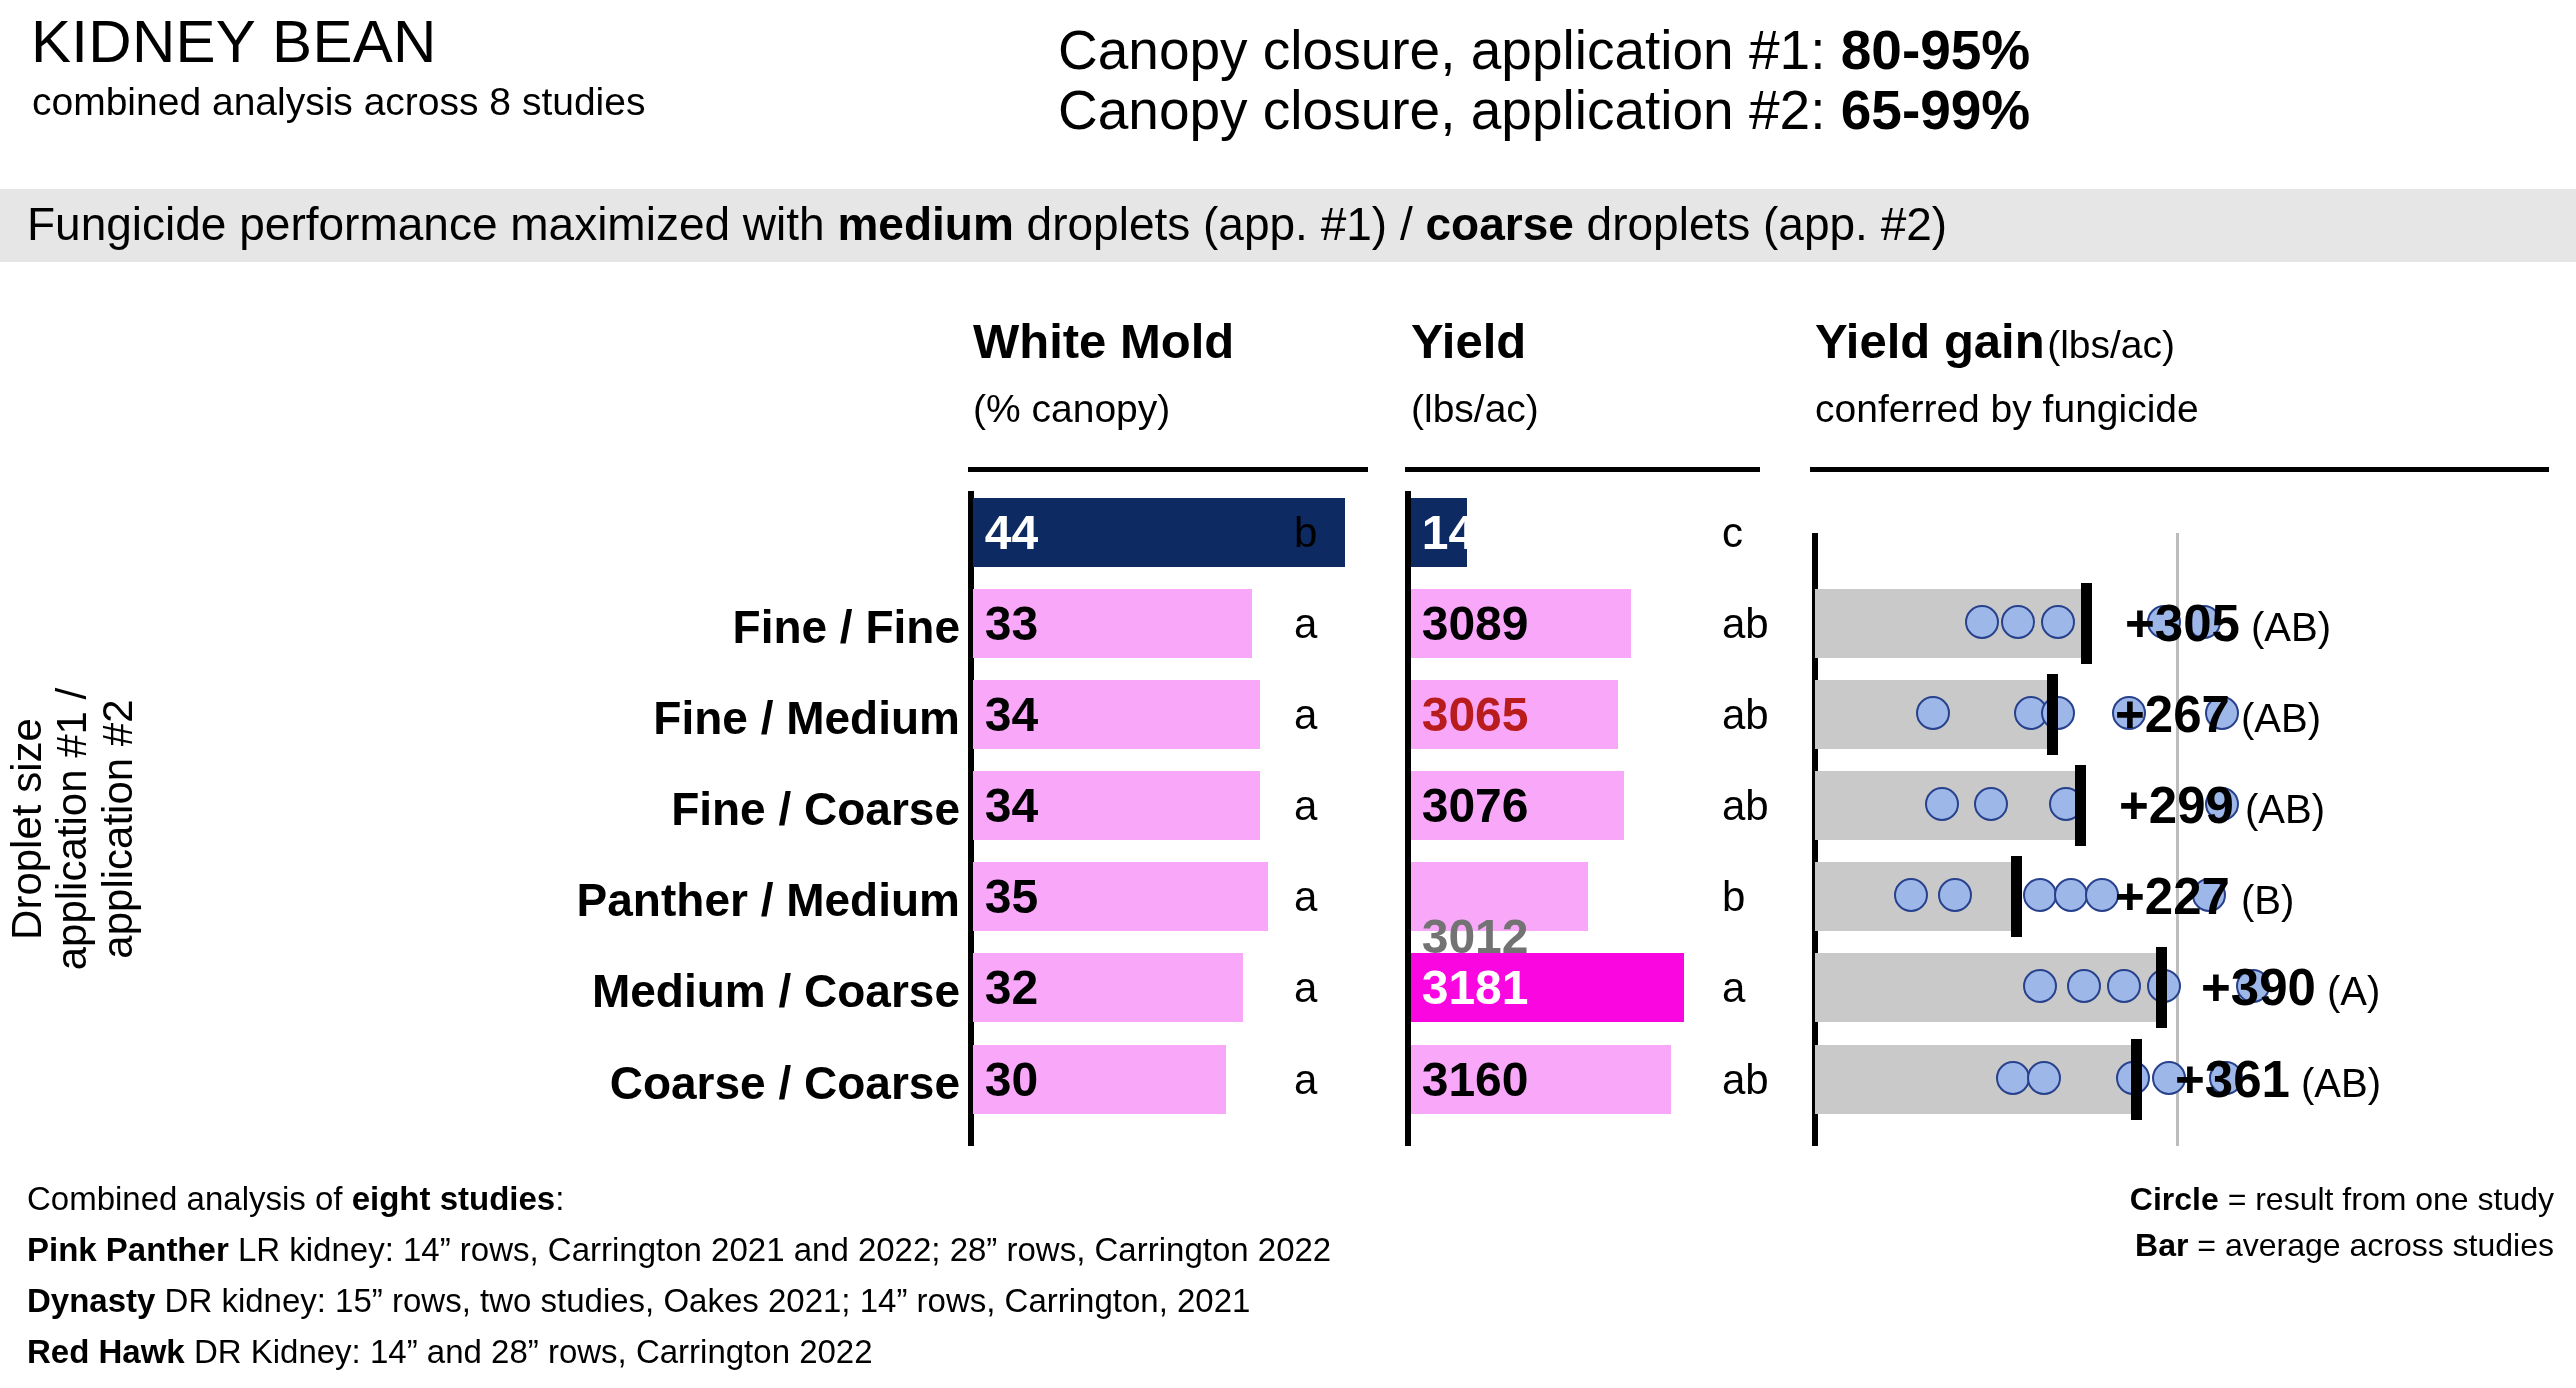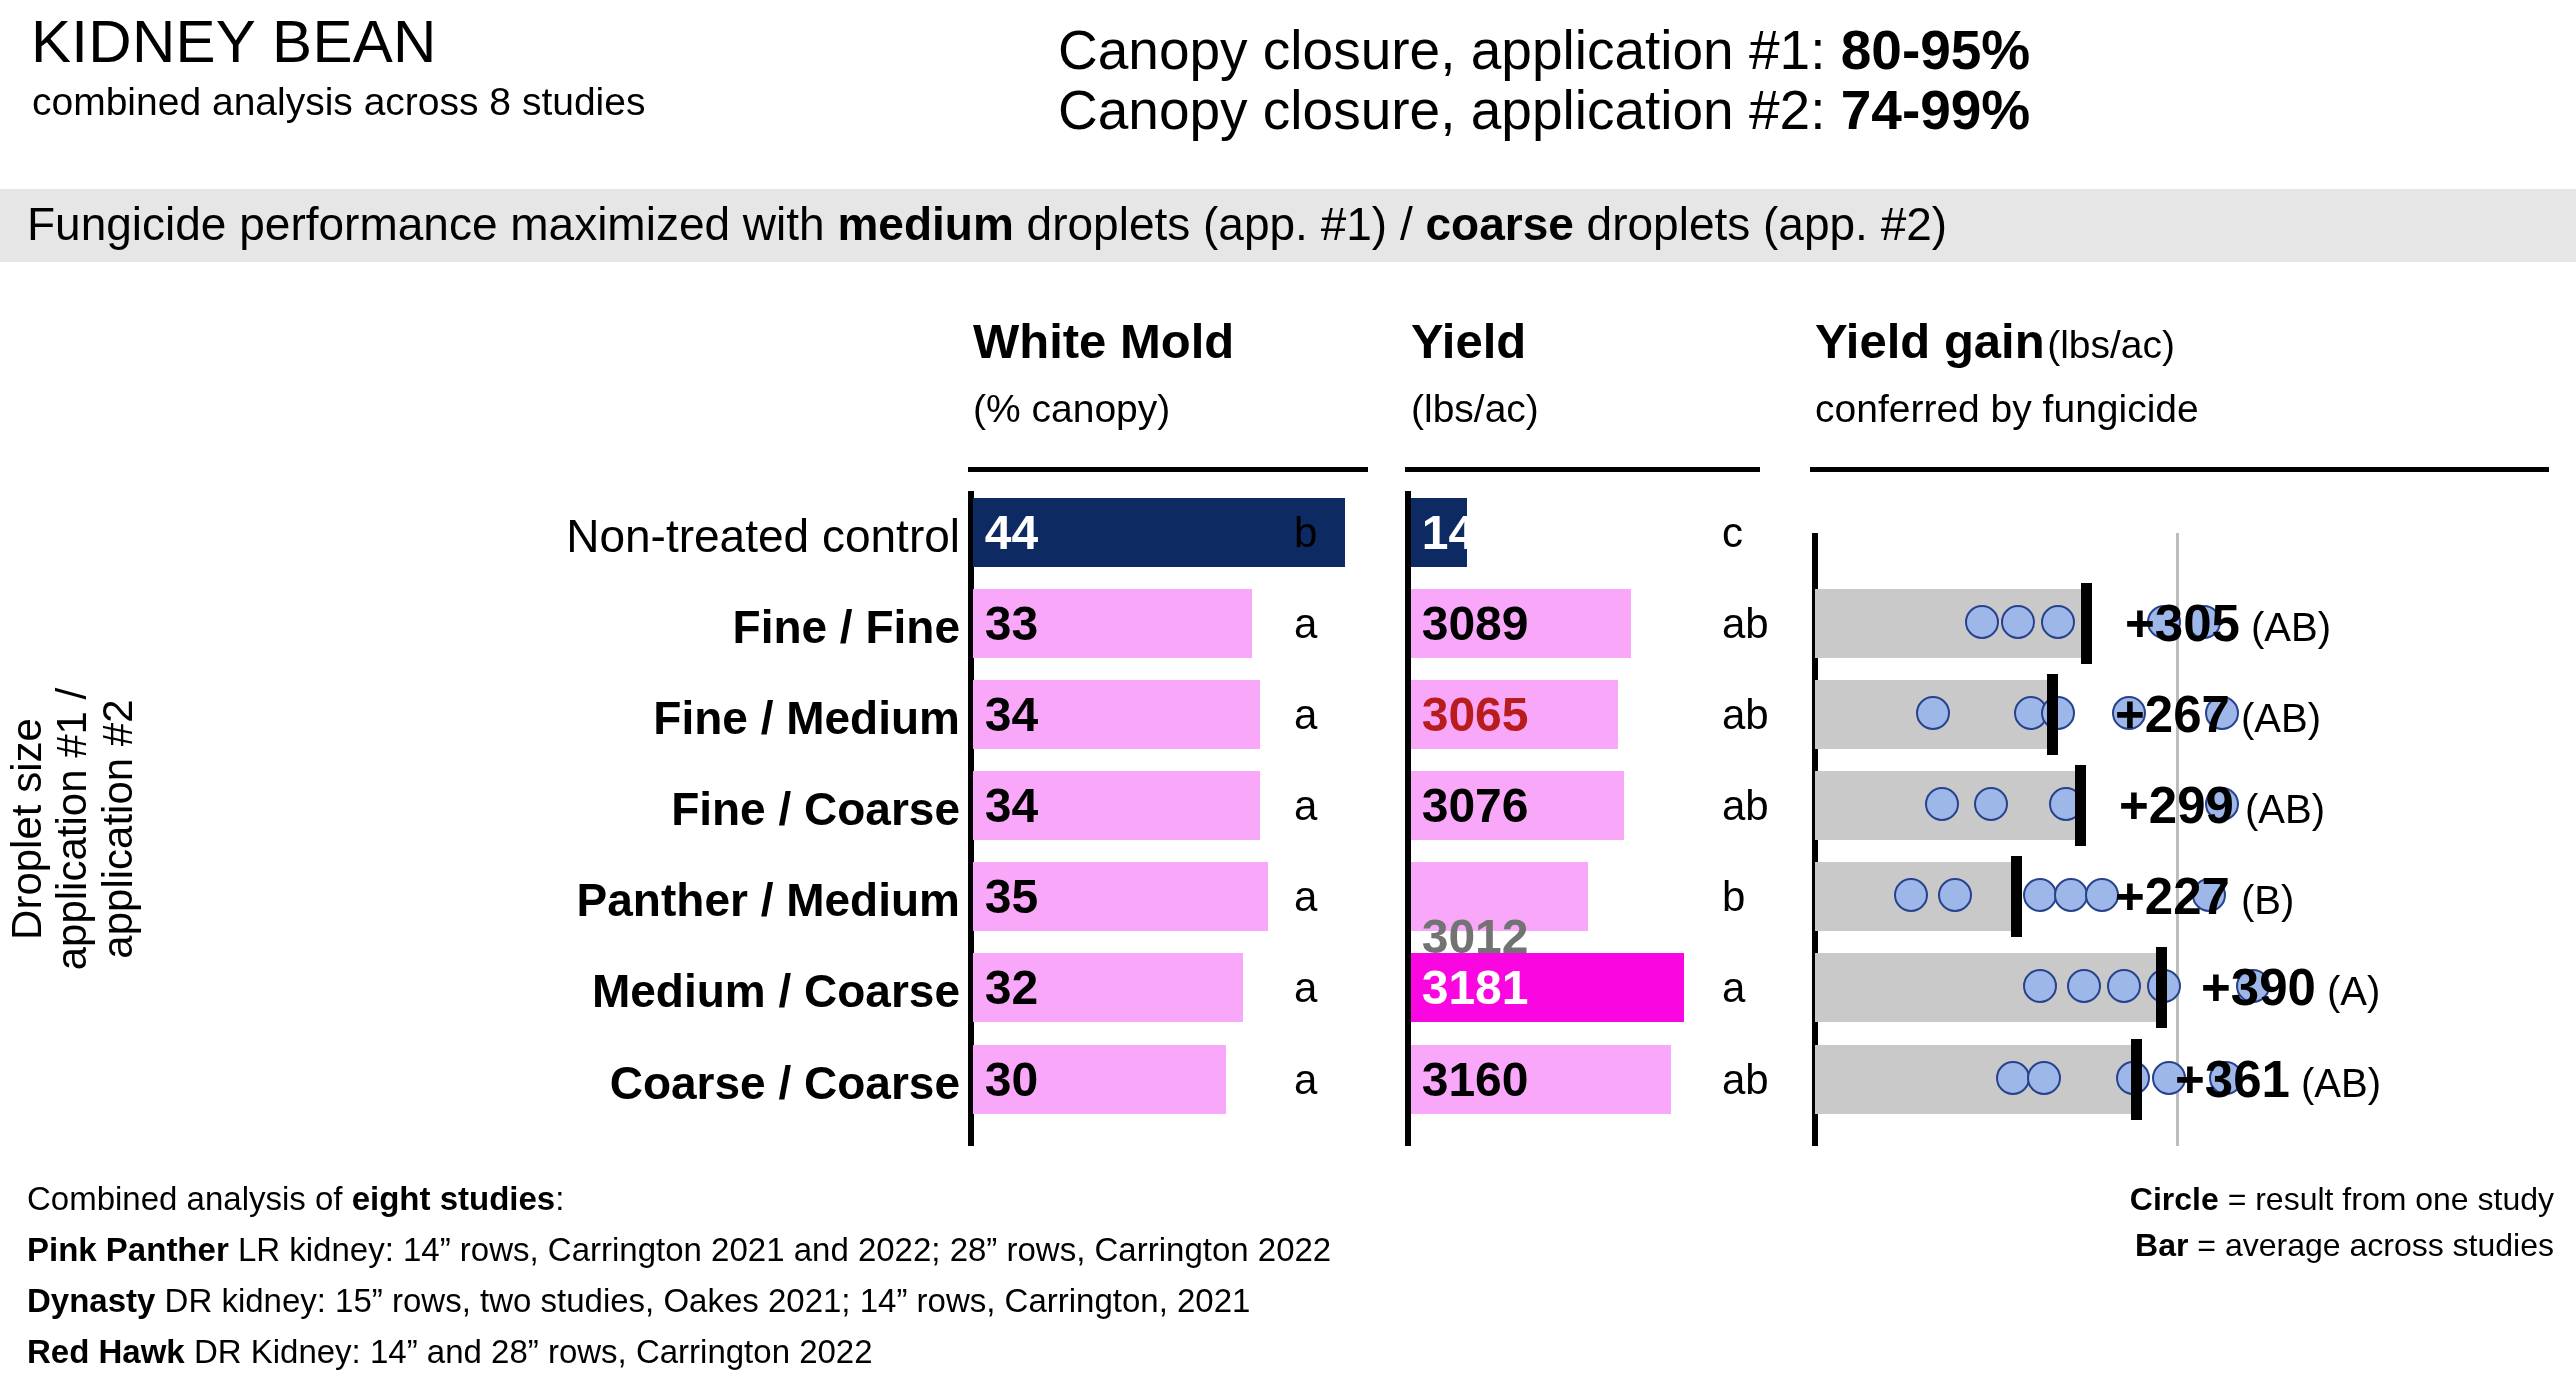--- a/index.html
+++ b/index.html
@@ -130,21 +130,21 @@
 
   <div class="hdr-title">KIDNEY BEAN</div>
   <div class="hdr-sub">combined analysis across 8 studies</div>
 
   <div class="canopy l1">
     <span>Canopy closure, application #1:</span>
     <b>80-95%</b>
   </div>
   <div class="canopy l2">
     <span>Canopy closure, application #2:</span>
-    <b>74-99%</b>
+    <b>65-99%</b>
   </div>
 
   <div class="banner"></div>
   <div class="banner-text">
     <span>Fungicide performance maximized with </span><b>medium</b><span> droplets (app. #1) / </span><b>coarse</b><span> droplets (app. #2)</span>
   </div>
 
   <div class="col-head wm-h1 ch-main">White Mold</div>
   <div class="col-head wm-h2 ch-unit">(% canopy)</div>
   <div class="col-head yl-h1 ch-main">Yield</div>
@@ -163,21 +163,20 @@
   <div class="vline vline-yl"></div>
   <div class="vline vline-yg"></div>
 
   <div class="axis-title">Droplet size
 application #1 /
 application #2</div>
 
   <div id="rows-container">
       <div class="gridline" style="left: 2176px;"></div>
       <div class="row" style="top: 491px;">
-        <div class="rowlabel">Non-treated control</div>
         <div class="bar bar-wm" style="width: 372px; background: rgb(13, 42, 99);"></div>
         <div class="barvalue" style="left: 978px; color: rgb(255, 255, 255);">44</div>
         <div class="letter letter-wm">b</div>
         <div class="bar bar-yl" style="width: 56px; background: rgb(13, 42, 99);"></div>
         <div class="barvalue" style="left: 1415px; color: rgb(255, 255, 255);">1402</div>
         <div class="letter letter-yl">c</div>
       </div>
       <div class="row" style="top: 582px;">
         <div class="rowlabel bold">Fine / Fine</div>
         <div class="bar bar-wm" style="width: 279px; background: rgb(249, 167, 249);"></div>

